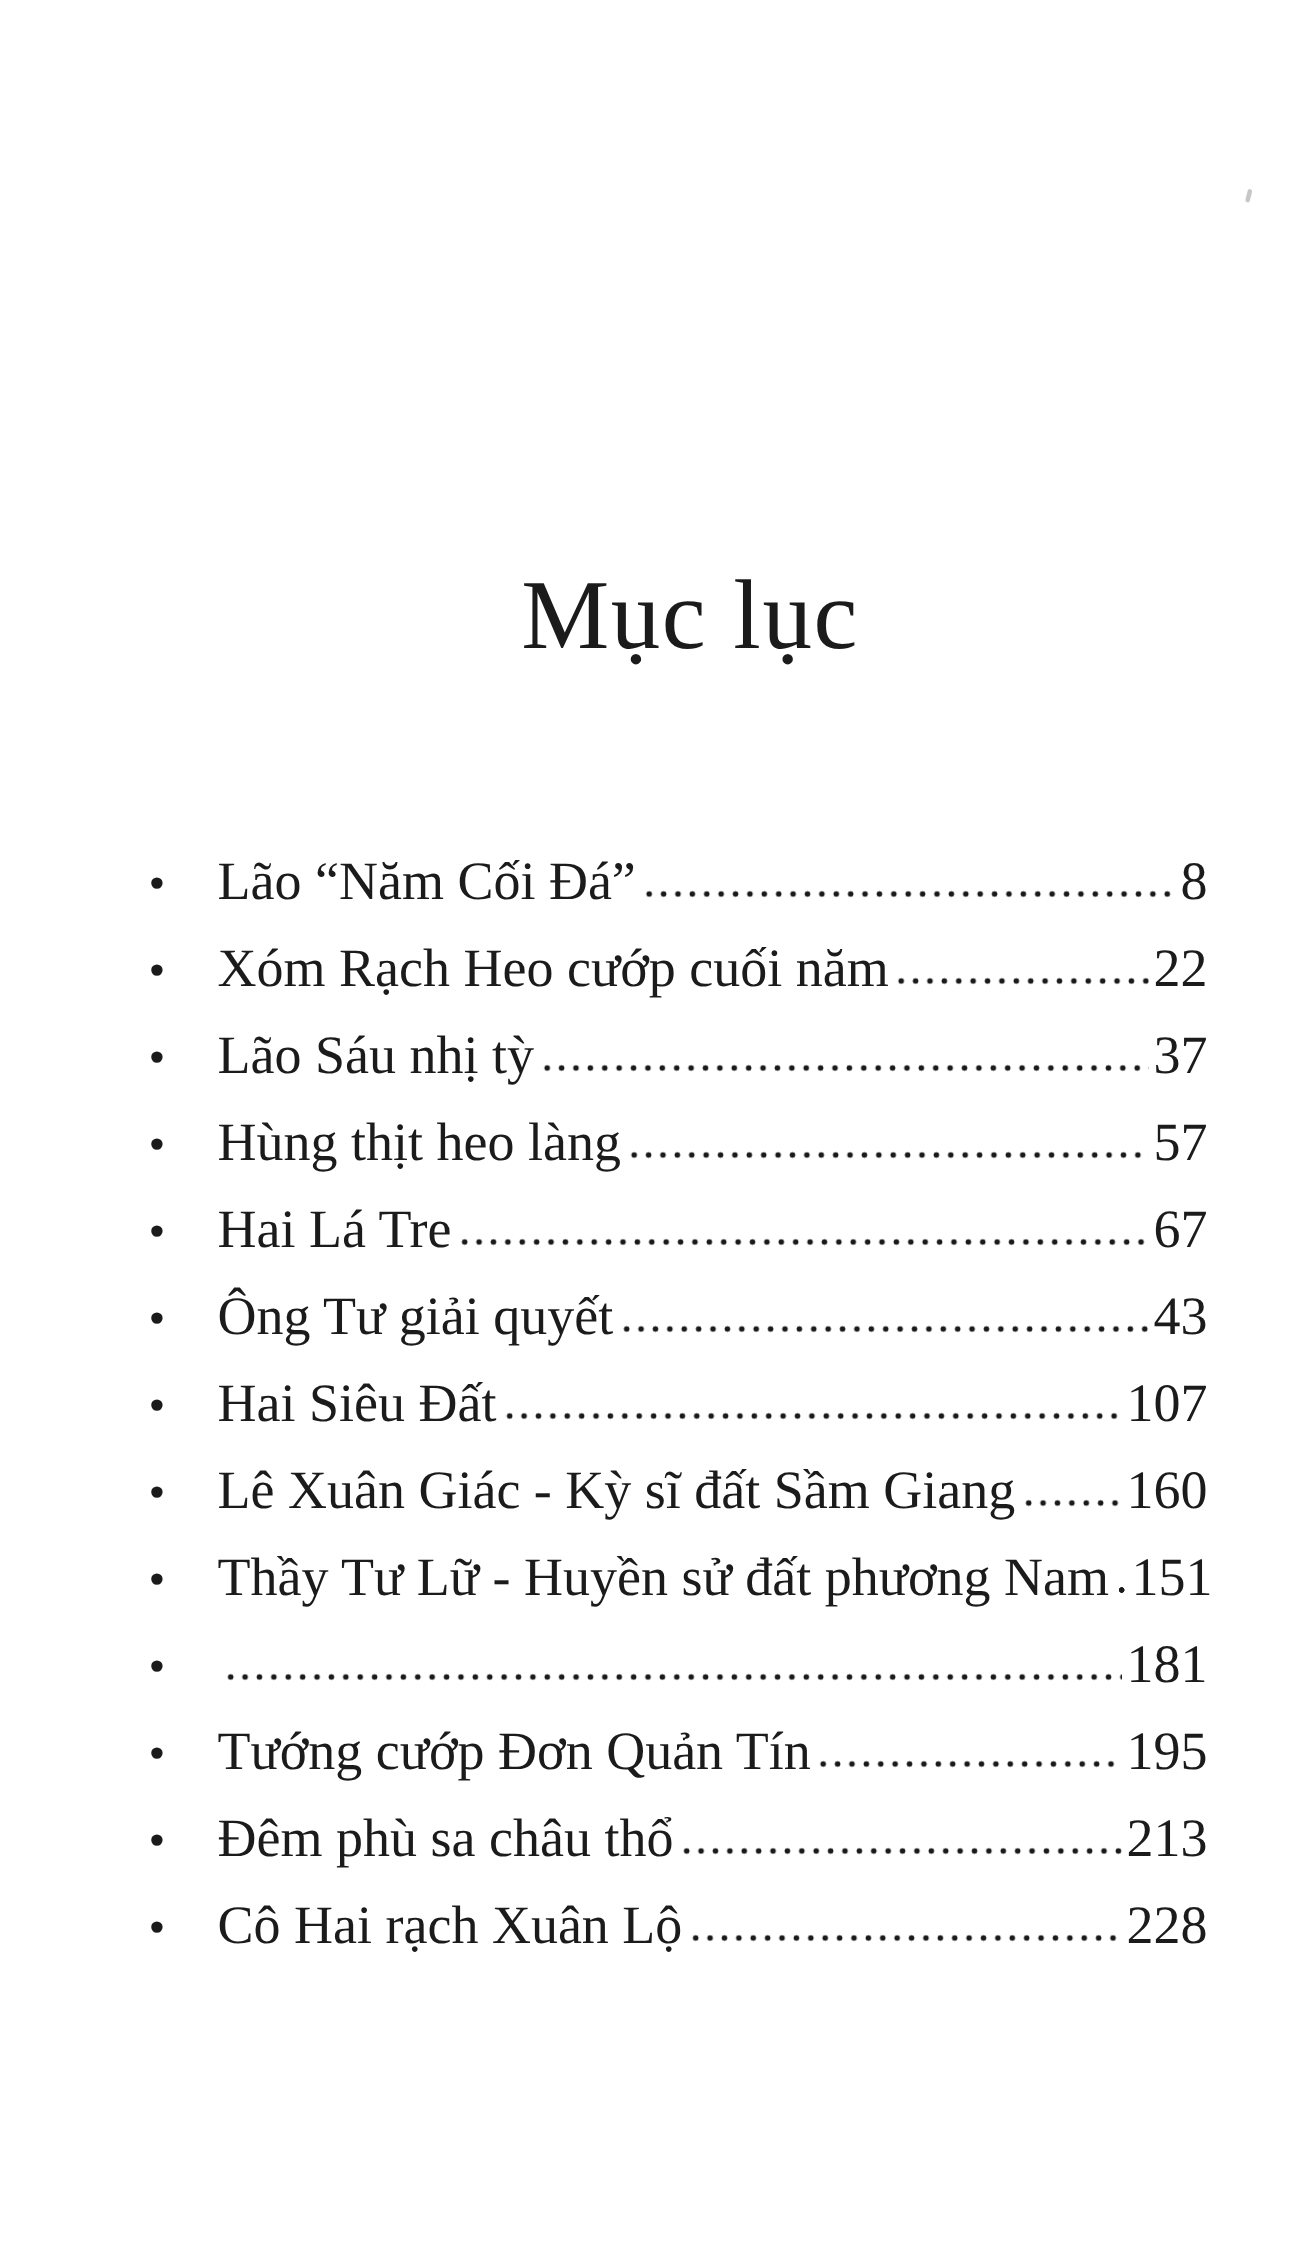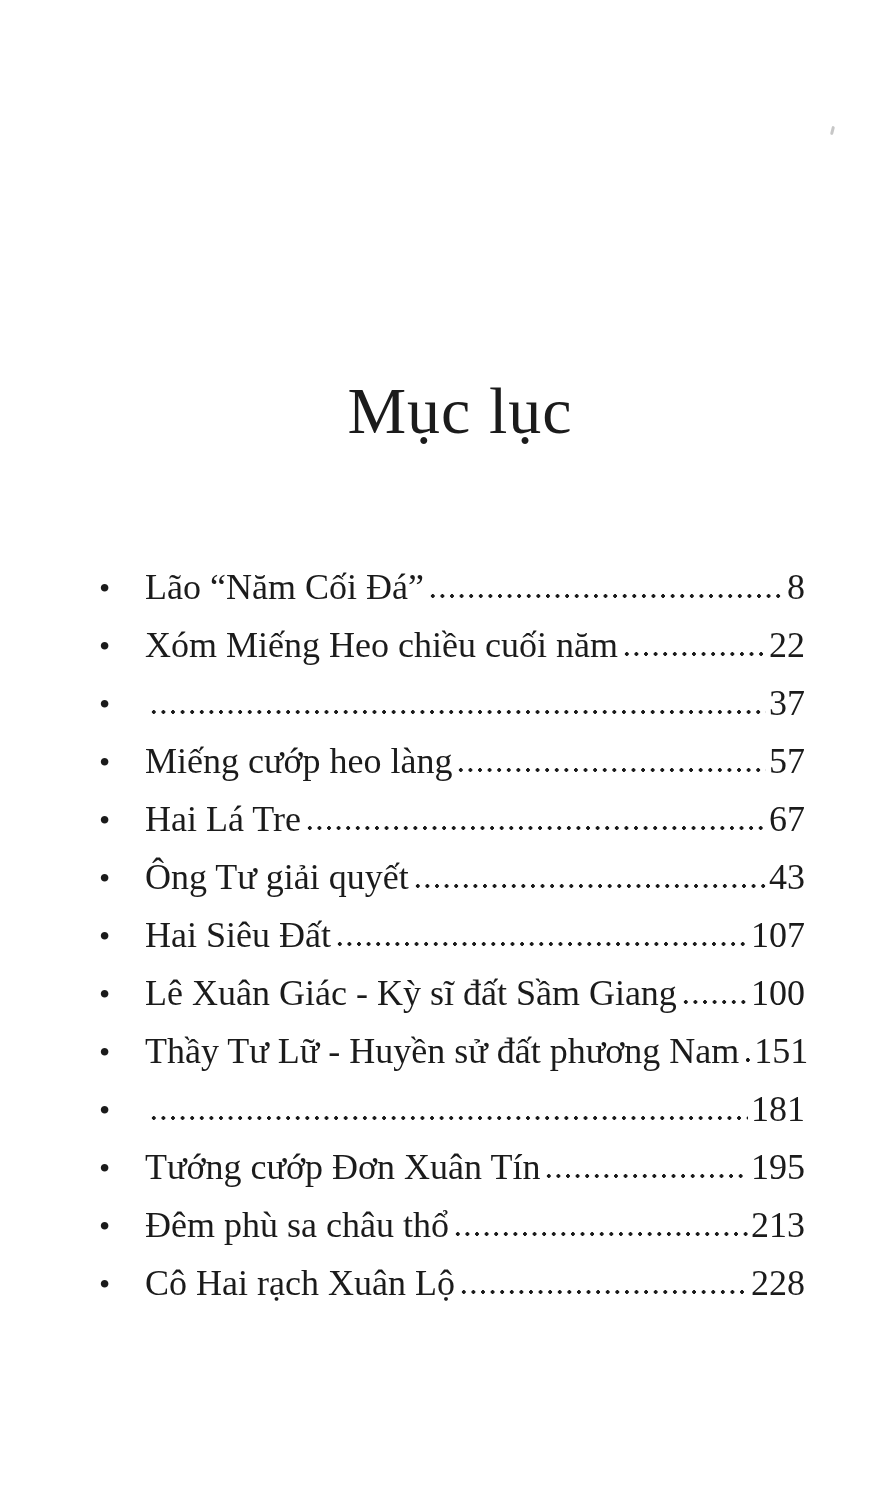--- a/index.html
+++ b/index.html
@@ -84,34 +84,35 @@
   <div class="toc-list">
   <div class="toc-row">
     <span class="toc-bullet">•</span>
     <span class="toc-item-title"><span class="regular">Lão “Năm Cối Đá”</span></span>
     <span class="toc-leader"></span>
     <span class="toc-page-num">8</span>
   </div>
 
   <div class="toc-row">
     <span class="toc-bullet">•</span>
-    <span class="toc-item-title"><span class="regular">Xóm Miếng Heo chiều cuối năm</span></span>
+    <span class="toc-item-title"><span class="regular">Xóm Rạch Heo cướp cuối năm</span></span>
     <span class="toc-leader"></span>
     <span class="toc-page-num">22</span>
   </div>
 
   <div class="toc-row">
     <span class="toc-bullet">•</span>
+    <span class="toc-item-title"><span class="regular">Lão Sáu nhị tỳ</span></span>
     <span class="toc-leader"></span>
     <span class="toc-page-num">37</span>
   </div>
 
   <div class="toc-row">
     <span class="toc-bullet">•</span>
-    <span class="toc-item-title"><span class="regular">Miếng cướp heo làng</span></span>
+    <span class="toc-item-title"><span class="regular">Hùng thịt heo làng</span></span>
     <span class="toc-leader"></span>
     <span class="toc-page-num">57</span>
   </div>
 
   <div class="toc-row">
     <span class="toc-bullet">•</span>
     <span class="toc-item-title"><span class="regular">Hai Lá Tre</span></span>
     <span class="toc-leader"></span>
     <span class="toc-page-num">67</span>
   </div>
@@ -127,39 +128,39 @@
     <span class="toc-bullet">•</span>
     <span class="toc-item-title"><span class="regular">Hai Siêu Đất</span></span>
     <span class="toc-leader"></span>
     <span class="toc-page-num">107</span>
   </div>
 
   <div class="toc-row">
     <span class="toc-bullet">•</span>
     <span class="toc-item-title"><span class="regular">Lê Xuân Giác - Kỳ sĩ đất Sầm Giang</span></span>
     <span class="toc-leader"></span>
-    <span class="toc-page-num">100</span>
+    <span class="toc-page-num">160</span>
   </div>
 
   <div class="toc-row">
     <span class="toc-bullet">•</span>
     <span class="toc-item-title"><span class="regular">Thầy Tư Lữ - Huyền sử đất phương Nam</span></span>
     <span class="toc-leader"></span>
     <span class="toc-page-num">151</span>
   </div>
 
   <div class="toc-row">
     <span class="toc-bullet">•</span>
     <span class="toc-leader"></span>
     <span class="toc-page-num">181</span>
   </div>
 
   <div class="toc-row">
     <span class="toc-bullet">•</span>
-    <span class="toc-item-title"><span class="regular">Tướng cướp Đơn Xuân Tín</span></span>
+    <span class="toc-item-title"><span class="regular">Tướng cướp Đơn Quản Tín</span></span>
     <span class="toc-leader"></span>
     <span class="toc-page-num">195</span>
   </div>
 
   <div class="toc-row">
     <span class="toc-bullet">•</span>
     <span class="toc-item-title"><span class="regular">Đêm phù sa châu thổ</span></span>
     <span class="toc-leader"></span>
     <span class="toc-page-num">213</span>
   </div>

